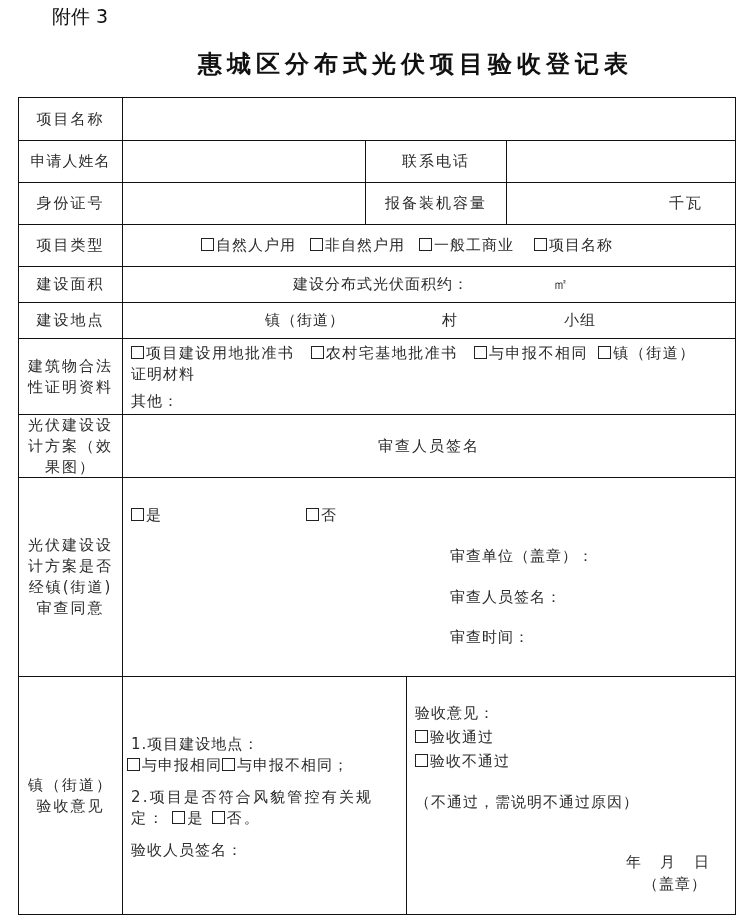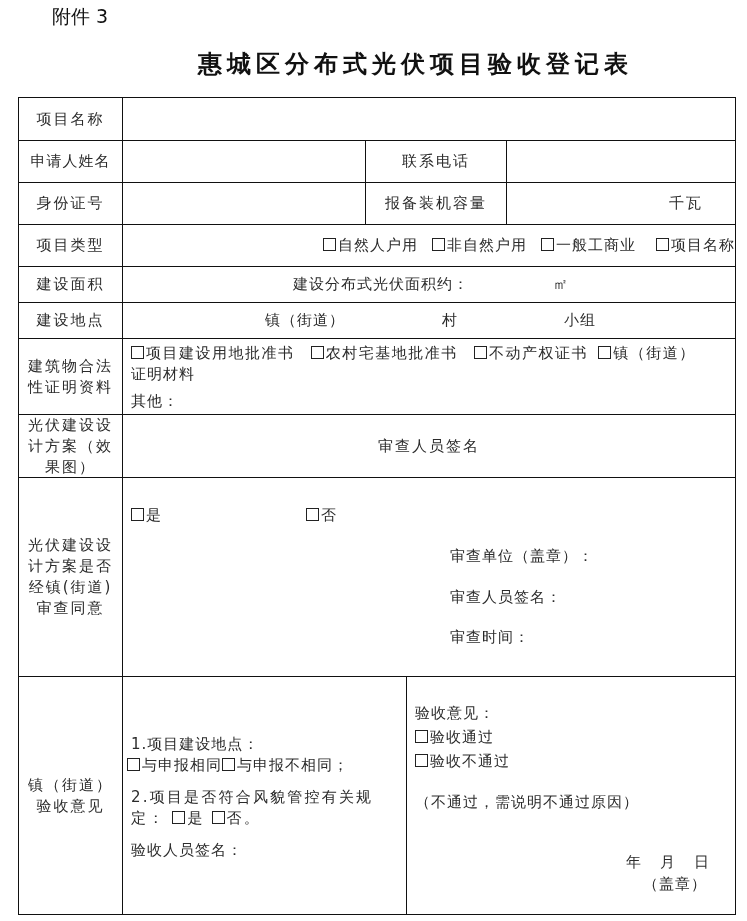--- a/index.html
+++ b/index.html
@@ -6,21 +6,21 @@
   body { width:747px; height:921px; position:relative; overflow:hidden;
          font-family:"DejaVu Sans","Liberation Sans",sans-serif; color:#2b2b2b; }
   .attachment { position:absolute; left:52px; top:4px; font-size:19px; color:#111; }
   .title { position:absolute; left:188px; top:48px; width:445px; text-align:right;
            font-family:"DejaVu Serif","Liberation Serif",serif; font-weight:bold;
            font-size:24px; letter-spacing:5px; color:#111; white-space:nowrap; }
   .form { position:absolute; left:18px; top:97px; width:718px; height:818px;
           border:1.5px solid #111; box-sizing:border-box; }
   .row { position:absolute; left:0; right:0; border-top:1px solid #111; box-sizing:border-box; }
   .row.first { border-top:none; }
-  .cell { position:absolute; top:0; bottom:0; box-sizing:border-box; font-size:15px;justify-content:flex-end; }
+  .cell { position:absolute; top:0; bottom:0; box-sizing:border-box; font-size:15px; }
   .lbl { left:0; width:104px; border-right:1px solid #111; display:flex;
          align-items:center; justify-content:center; text-align:center;
          letter-spacing:2px; line-height:21px; padding:0 4px; }
   .v { display:flex; align-items:center; }
   .center { justify-content:center; }
   .vline { border-left:1px solid #111; }
   .cb { display:inline-block; width:11px; height:11px; border:1px solid #222;
         margin-right:2px; vertical-align:-1px; }
   .spaced { letter-spacing:2px; }
   .abs { position:absolute; white-space:nowrap; font-size:15px; letter-spacing:1px; }
@@ -80,21 +80,21 @@
       <span class="abs" style="left:441px;top:8px;">小组</span>
     </div>
   </div>
 
   <div class="row" style="top:240px;height:76px;">
     <div class="cell lbl" style="padding:0 6px;">建筑物合法性证明资料</div>
     <div class="cell" style="left:104px;right:0;">
       <div class="abs" style="left:8px;top:5px;letter-spacing:1.5px;">
         <span style="margin-right:10px;margin-top:29px;"><span class="cb"></span><span>项目建设用地批准书</span></span>
         <span style="margin-right:10px;"><span class="cb"></span><span>农村宅基地批准书</span></span>
-        <span style="margin-right:4px;"><span class="cb"></span><span>不动产权证书</span></span>
+        <span style="margin-right:4px;"><span class="cb"></span><span>与申报不相同</span></span>
         <span><span class="cb"></span><span>镇（街道）</span></span>
       </div>
       <span class="abs" style="left:8px;top:26px;">证明材料</span>
       <span class="abs" style="left:8px;top:53px;">其他：</span>
     </div>
   </div>
 
   <div class="row" style="top:316px;height:63px;">
     <div class="cell lbl" style="padding:0 6px;">光伏建设设计方案（效果图）</div>
     <div class="cell v center spaced" style="left:104px;right:0;">审查人员签名</div>

